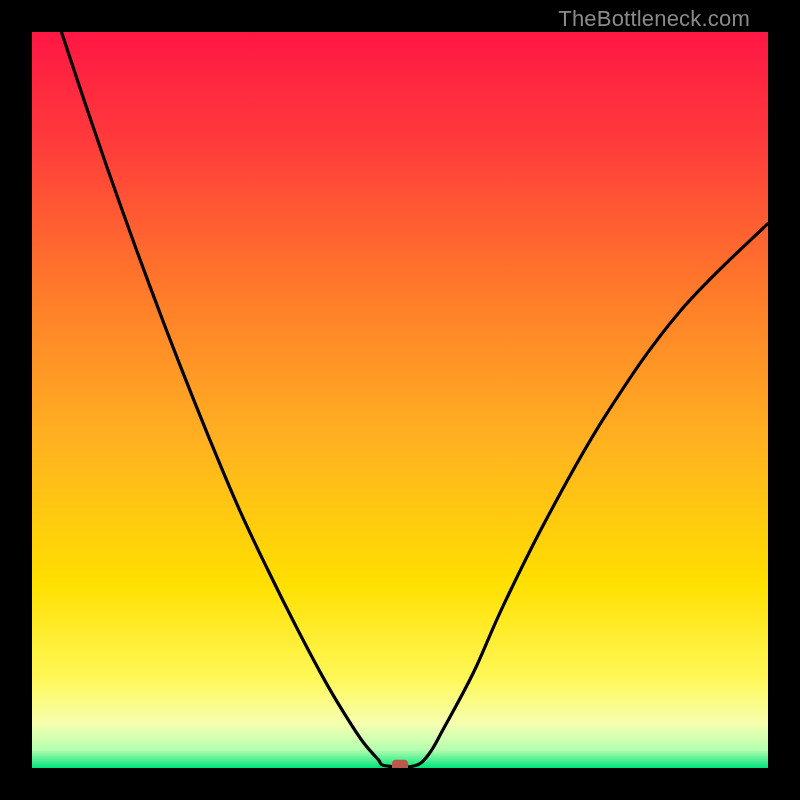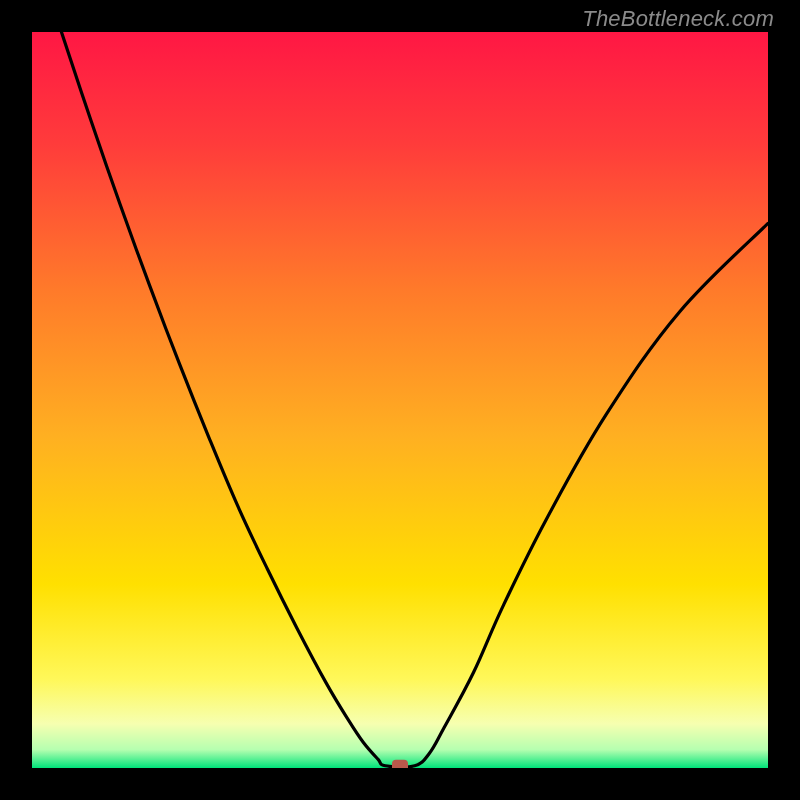--- a/index.html
+++ b/index.html
@@ -22,27 +22,26 @@
   .plot-area {
     position: absolute;
     left: 0;
     top: 0;
     width: 736px;
     height: 736px;
   }
   .watermark {
     position: absolute;
     top: 6px;
-    right: 26px;
+    right: 50px;
     color: #8a8a8a;
     font-size: 22px;
     font-weight: 500;
     letter-spacing: 0.2px;
     user-select: none;
-    font-style: italic;
   }
   svg {
     display: block;
   }
 </style>
 </head>
 <body>
 
 <div class="watermark">TheBottleneck.com</div>
 

